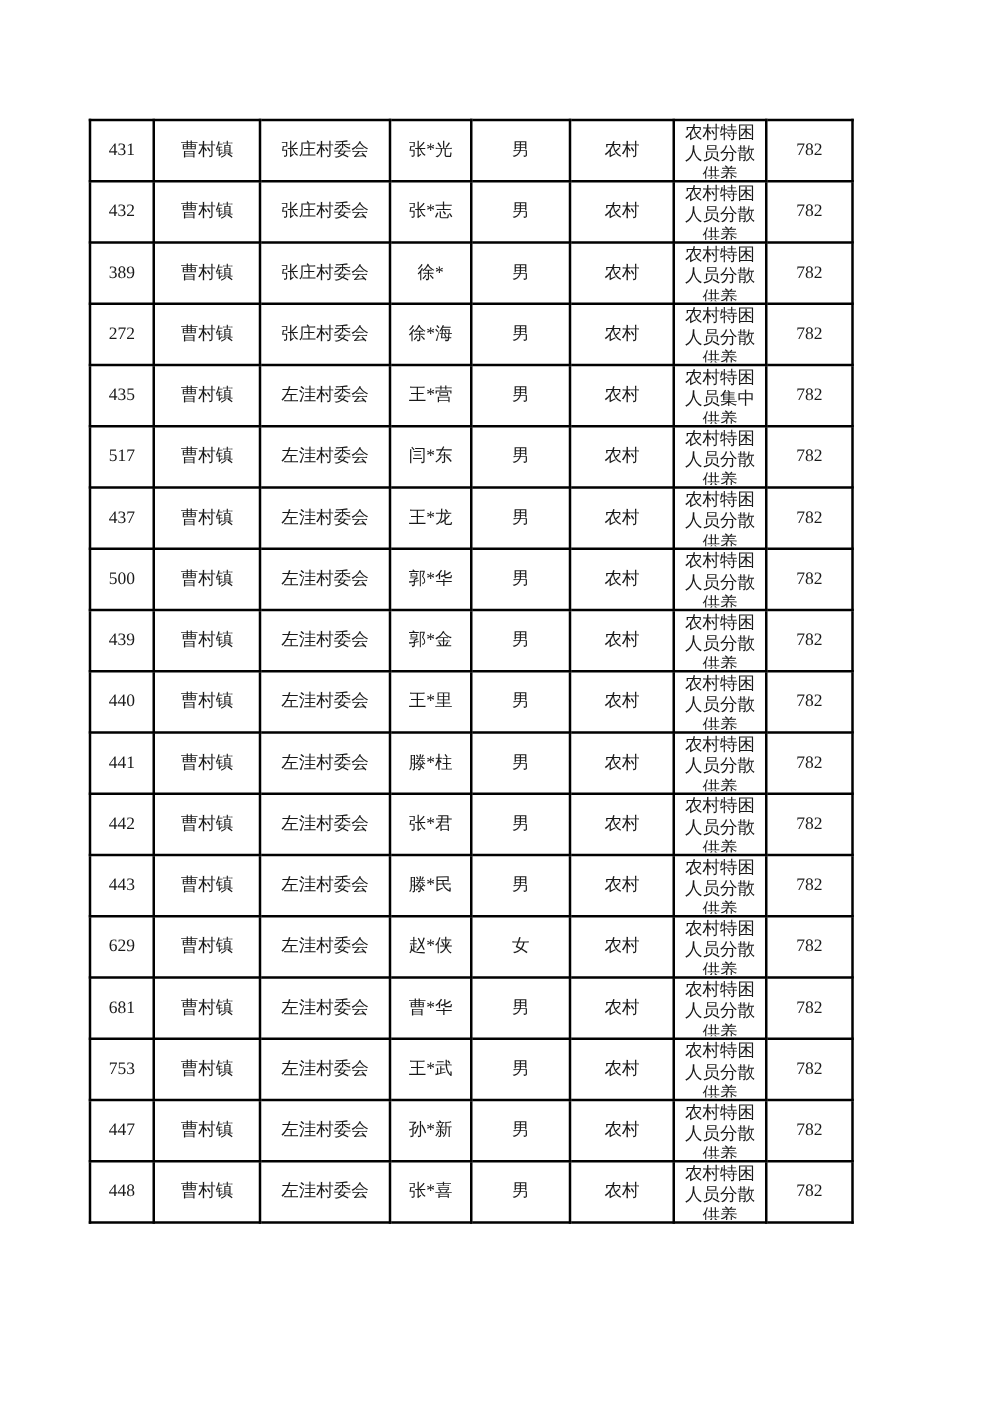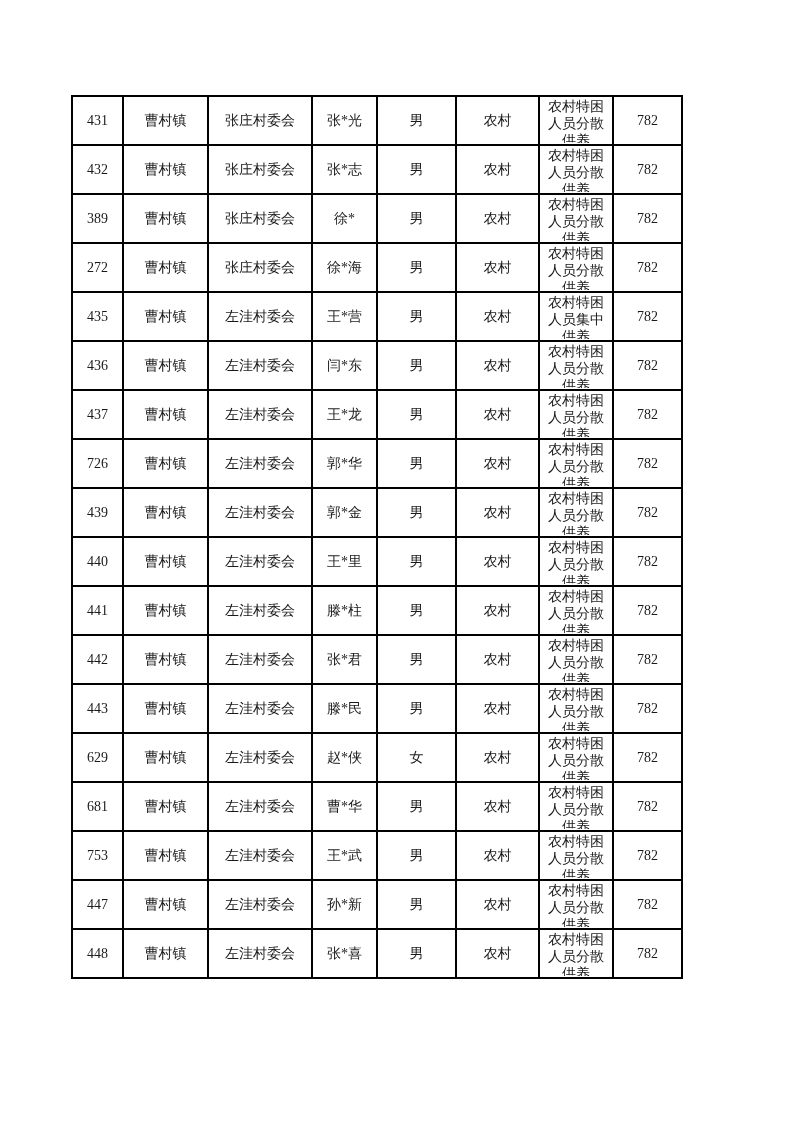--- a/index.html
+++ b/index.html
@@ -121,21 +121,21 @@
     <td class="c-name">王*营</td>
     <td class="c-gender">男</td>
     <td class="c-area">农村</td>
     <td class="c-category">
       <div class="cat-inner">农村特困人员集中供养</div>
     </td>
     <td class="c-amount">782</td>
   </tr>
 
   <tr>
-    <td class="c-index">436</td>
+    <td class="c-index">517</td>
     <td class="c-town">曹村镇</td>
     <td class="c-village">左洼村委会</td>
     <td class="c-name">闫*东</td>
     <td class="c-gender">男</td>
     <td class="c-area">农村</td>
     <td class="c-category">
       <div class="cat-inner">农村特困人员分散供养</div>
     </td>
     <td class="c-amount">782</td>
   </tr>
@@ -147,21 +147,21 @@
     <td class="c-name">王*龙</td>
     <td class="c-gender">男</td>
     <td class="c-area">农村</td>
     <td class="c-category">
       <div class="cat-inner">农村特困人员分散供养</div>
     </td>
     <td class="c-amount">782</td>
   </tr>
 
   <tr>
-    <td class="c-index">726</td>
+    <td class="c-index">500</td>
     <td class="c-town">曹村镇</td>
     <td class="c-village">左洼村委会</td>
     <td class="c-name">郭*华</td>
     <td class="c-gender">男</td>
     <td class="c-area">农村</td>
     <td class="c-category">
       <div class="cat-inner">农村特困人员分散供养</div>
     </td>
     <td class="c-amount">782</td>
   </tr>

